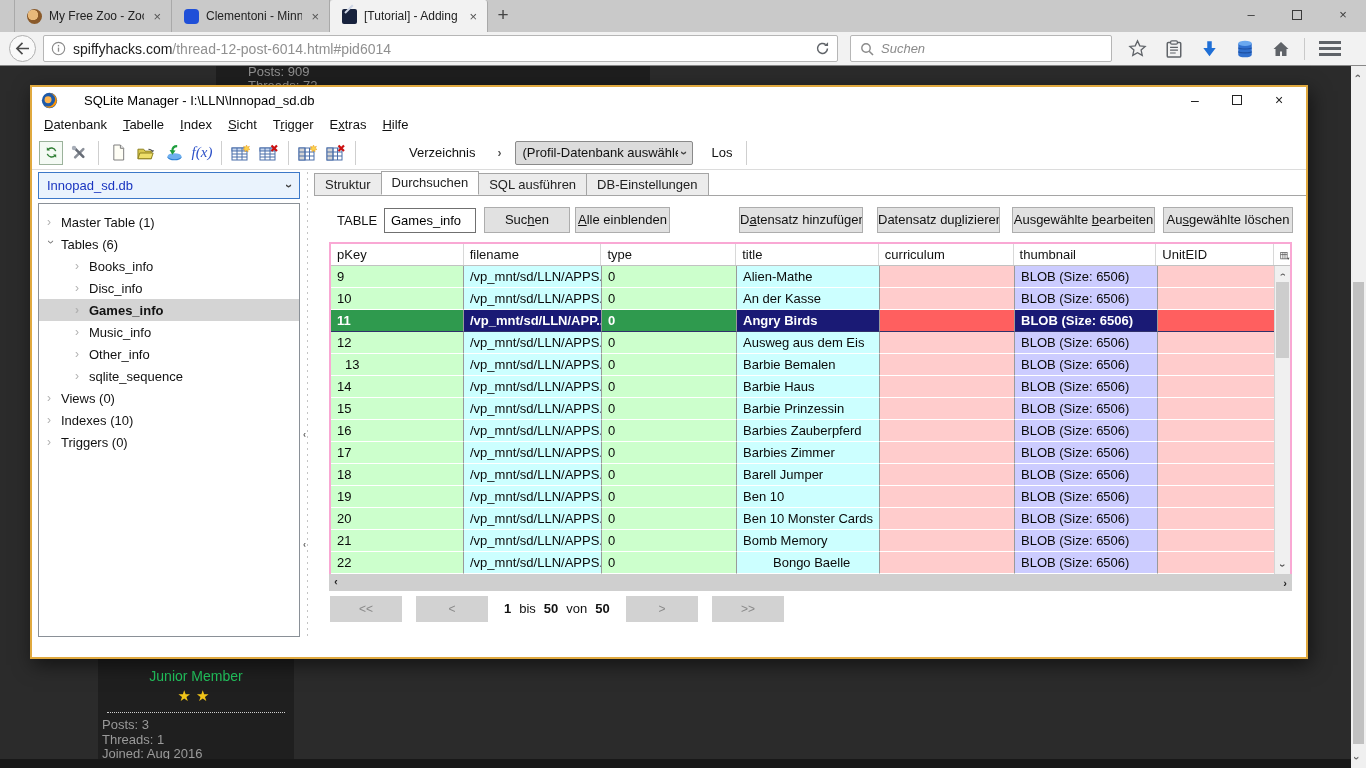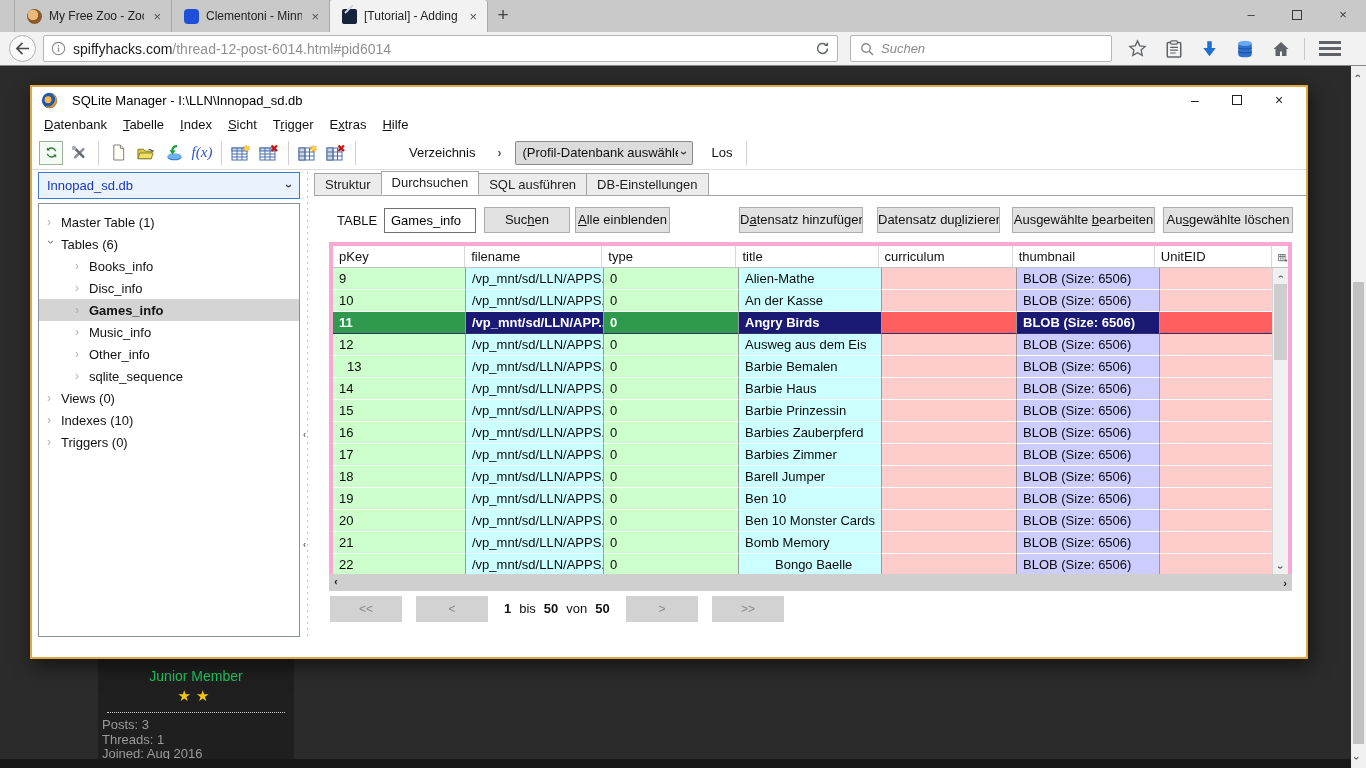--- a/index.html
+++ b/index.html
@@ -51,21 +51,21 @@
   .pagescroll{position:absolute;right:0;top:66px;width:15px;height:702px;background:#f0f0f0}
   .pagescroll .pthumb{position:absolute;left:2px;top:216px;width:11px;height:462px;background:#c1c1c1}
   .chv{display:inline-block;color:#777;font-weight:bold}
   .chv.down{transform:rotate(90deg)}
   .chv.up{transform:rotate(-90deg)}
   .chv.left{transform:rotate(180deg)}
   .pchv{position:absolute;left:4px;font-size:11px;color:#666}
 
   
   .appwin{position:absolute;left:30px;top:85px;width:1278px;height:574px;background:#fff;border:2px solid #e0a93f;box-shadow:3px 6px 18px rgba(0,0,0,.55)}
-  .titlebar{position:absolute;left:0;top:0;width:100%;height:26px;display:flex;align-items:center;padding-left:9px;gap:14px}
+  .titlebar{position:absolute;left:0;top:0;width:100%;height:26px;display:flex;align-items:center;padding-left:9px;gap:26px}
   .apptitle{font-size:13px;color:#000}
   .titctl{margin-left:auto;display:flex;align-items:center;margin-right:6px}
   .titbtn{width:42px;text-align:center;font-size:14px;color:#222}
   .maxsq{display:inline-block;width:10px;height:10px;border:1px solid #222}
   .menubar{position:absolute;left:0;top:26px;width:100%;height:23px;display:flex;align-items:center;padding-left:4px;font-size:13px}
   .menuitem{padding:2px 8px;color:#111}
   .apptoolbar{position:absolute;left:0;top:49px;width:100%;height:34px;display:flex;align-items:center;padding-left:5px;border-bottom:1px solid #dcdcdc;font-size:13px}
   .tbtn{width:28px;height:26px;display:flex;align-items:center;justify-content:center}
   .tbtn.boxed{border:1px solid #9bb29b;background:#f4faf4;width:24px;height:24px;margin:0 2px}
   .tsep{width:1px;height:24px;background:#cfcfcf;margin:0 5px}
@@ -100,21 +100,21 @@
   .inp-table{position:absolute;left:352px;top:121px;width:92px;height:25px;border:1px solid #707070;padding-left:6px;font-size:13px}
   .cbtn{position:absolute;top:120px;height:26px;background:#e1e1e1;border:1px solid #adadad;font-size:13px;color:#111;text-align:center;line-height:24px;white-space:nowrap;overflow:hidden}
   .cbtn:nth-of-type(1){left:452px;width:86px}
   .cbtn:nth-of-type(2){left:543px;width:95px}
   .cbtn:nth-of-type(3){left:707px;width:124px}
   .cbtn:nth-of-type(4){left:845px;width:123px}
   .cbtn:nth-of-type(5){left:980px;width:143px}
   .cbtn:nth-of-type(6){left:1131px;width:130px}
 
   
-  .grid{position:absolute;left:297px;top:155px;width:963px;height:332px;border:4px solid #f9a8d4;background:#fff}
+  .grid{position:absolute;left:297px;top:155px;width:963px;height:332px;border:2px solid #f9a8d4;background:#fff}
   .ghead{display:flex;height:22px;border-bottom:1px solid #c2c2c2}
   .hcell{border-right:1px solid #d8d8d8;padding:3px 0 0 6px;font-size:13px;color:#111;white-space:nowrap;overflow:hidden}
   .hpick{width:16px;display:flex;align-items:center;justify-content:center}
   .gbody{position:relative}
   .grow{display:flex;height:22px}
   .cell{border-right:1px solid #9a9a9a;border-bottom:1px solid #fff;padding:3px 0 0 6px;font-size:13px;color:#0a0a0a;white-space:nowrap;overflow:hidden}
   .cell.green{background:#ccffcc}
   .cell.cyan{background:#ccffff}
   .cell.pink{background:#ffcccc}
   .cell.lav{background:#ccccff}
@@ -224,20 +224,26 @@
   </div>
   <div class="navsep"></div>
   <div class="burger">
       <div></div>
       <div></div>
       <div></div>
     </div>
 </div>
 
 <div class="pagebg">
+  <div class="topbox">
+    <div class="topstats">
+      <div>Posts: 909</div>
+      <div>Threads: 72</div>
+    </div>
+  </div>
   <div class="userpanel">
     <div class="uname">shervus</div>
     <div class="urole">Junior Member</div>
     <div class="ustars">★★</div>
     <div class="udots"></div>
     <div class="ustats">
       <div>Posts: 3</div>
       <div>Threads: 1</div>
       <div>Joined: Aug 2016</div>
       <div>Reputation: 0</div>

